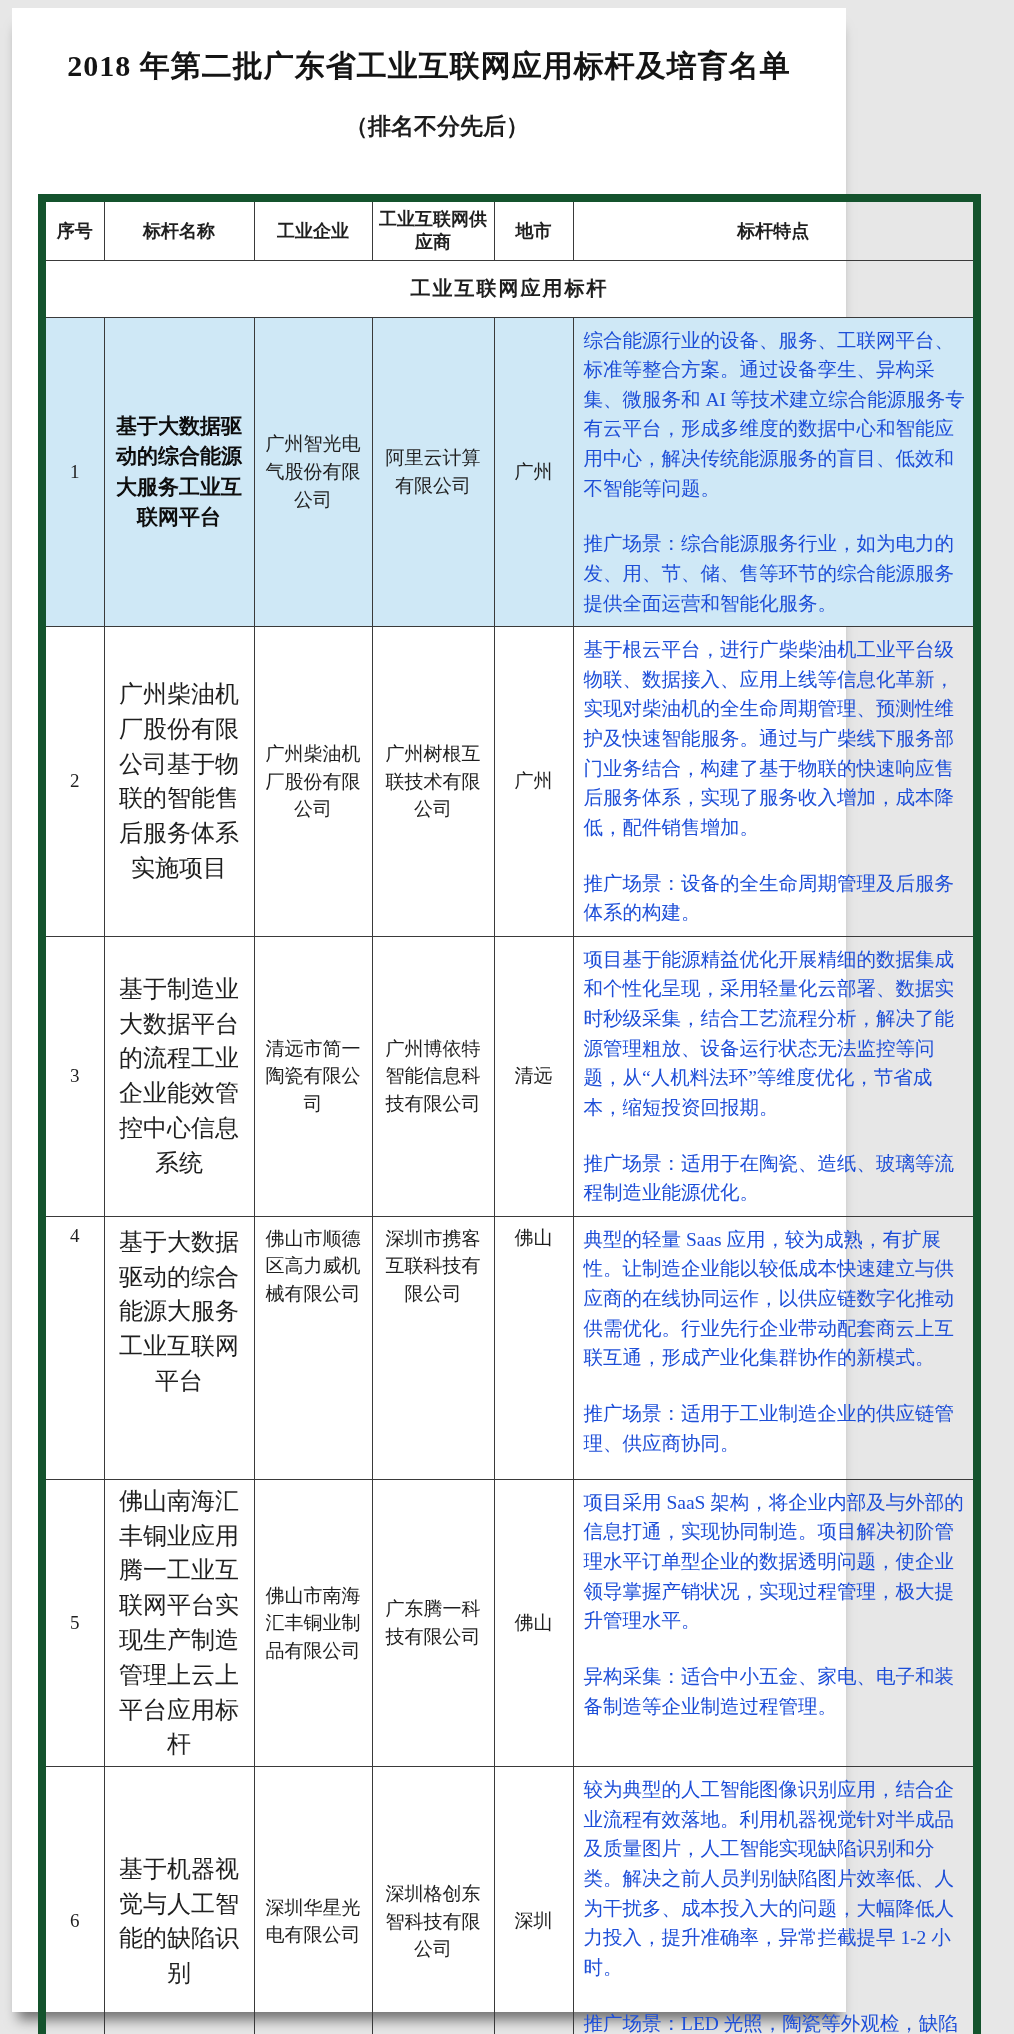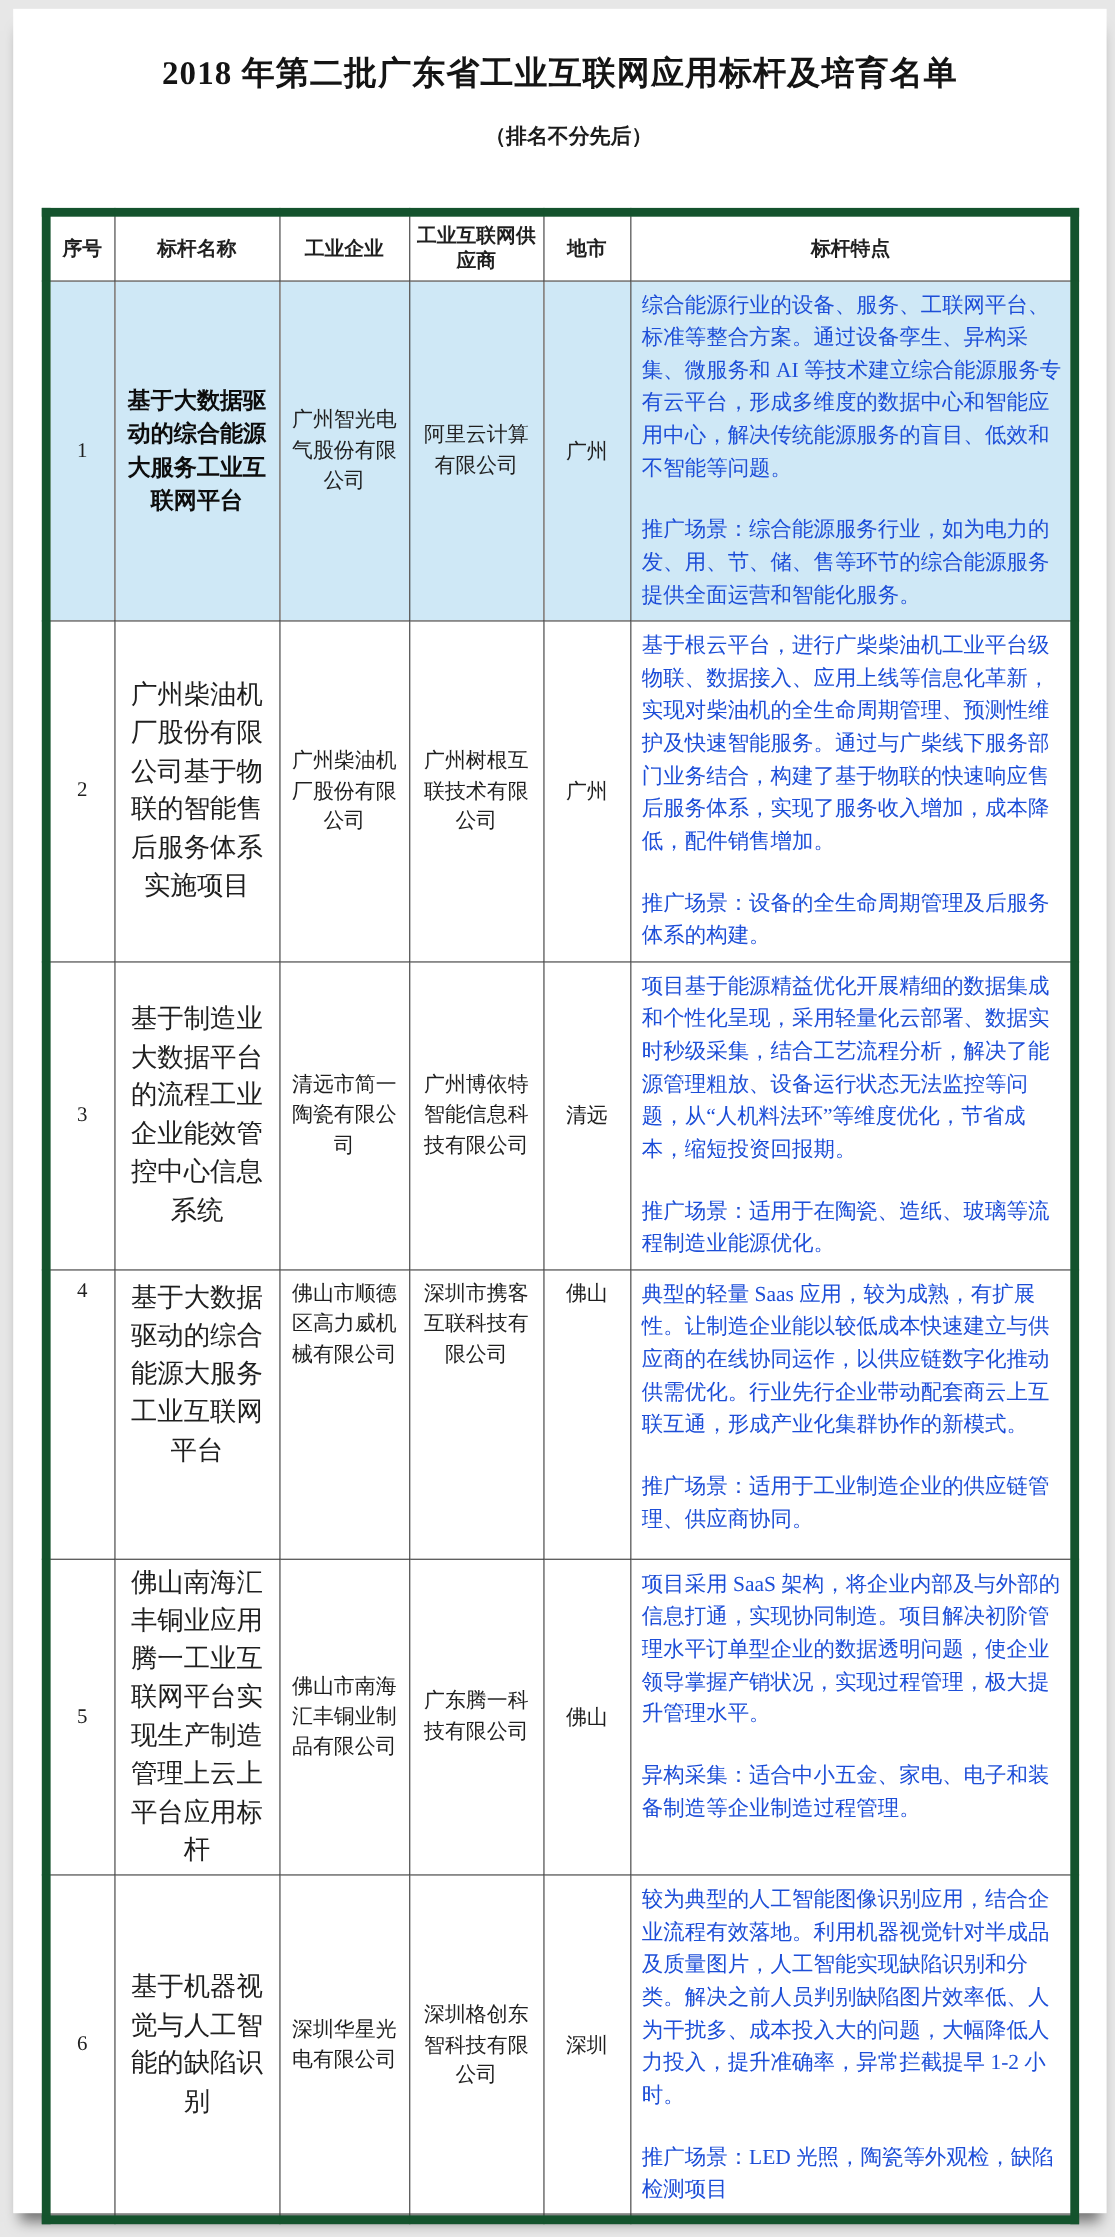--- a/index.html
+++ b/index.html
@@ -6,37 +6,37 @@
   html, body {
     width: 1014px;
     background: #e7e7e7;
     font-family: "Liberation Serif", "DejaVu Serif", serif;
   }
   body { height: 2034px; overflow: hidden; }
 
   .sheet {
     position: absolute;
     left: 12px; top: 8px;
-    width: 994px; height: 2004px;
+    width: 834px; height: 2004px;
     background: #ffffff;
     box-shadow: 0 14px 12px -6px rgba(0,0,0,0.50);
   }
 
   .doc-title {
     margin-top: 38px;
     text-align: center;
     font-size: 30px;
     font-weight: bold;
     color: #141414;
     letter-spacing: 1px;
   }
   .doc-subtitle {
     margin-top: 24px;
     text-align: center;
-    font-size: 19px;
+    font-size: 23px;
     font-weight: bold;
     color: #1c1c1c;
     padding-left: 16px;
   }
 
   table.roster {
     border-collapse: collapse;
     table-layout: fixed;
     margin: 52px 0 0 26px;
     width: 937px;
@@ -131,20 +131,23 @@
     <tbody>
         <tr class="hdr">
       <th>序号</th>
       <th>标杆名称</th>
       <th>工业企业</th>
       <th>工业互联网供应商</th>
       <th>地市</th>
       <th>标杆特点</th>
     </tr>
 
+    <tr class="section">
+      <td colspan="6">工业互联网应用标杆</td>
+    </tr>
 
     <tr class="r1 highlight">
       <td class="cell-no">1</td>
       <td class="cell-name">基于大数据驱动的综合能源大服务工业互联网平台</td>
       <td class="cell-ent">广州智光电气股份有限公司</td>
       <td class="cell-sup">阿里云计算有限公司</td>
       <td class="cell-city">广州</td>
       <td class="cell-feat">
         <p>综合能源行业的设备、服务、工联网平台、标准等整合方案。通过设备孪生、异构采集、微服务和 AI 等技术建立综合能源服务专有云平台，形成多维度的数据中心和智能应用中心，解决传统能源服务的盲目、低效和不智能等问题。</p>
         <p>推广场景：综合能源服务行业，如为电力的发、用、节、储、售等环节的综合能源服务提供全面运营和智能化服务。</p>

